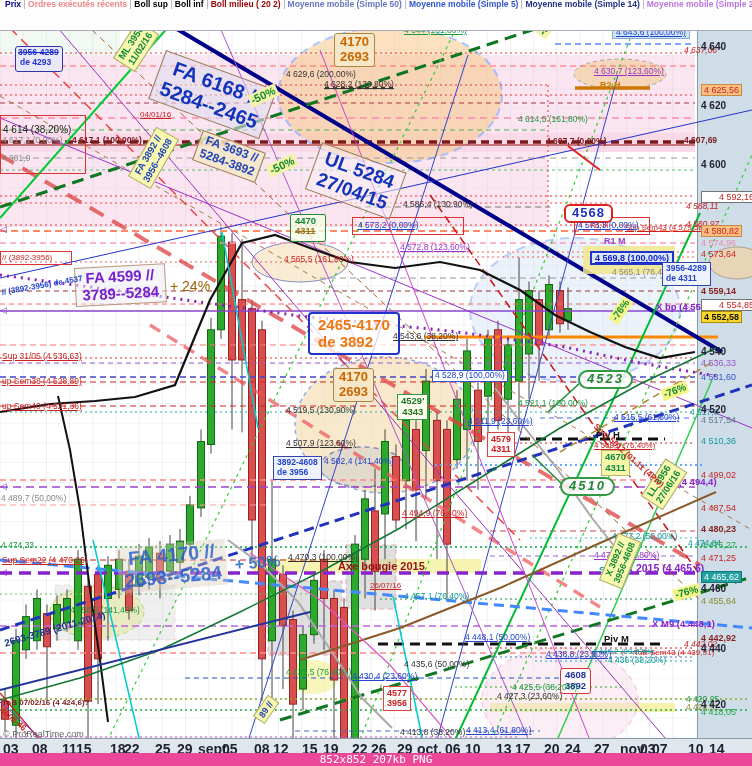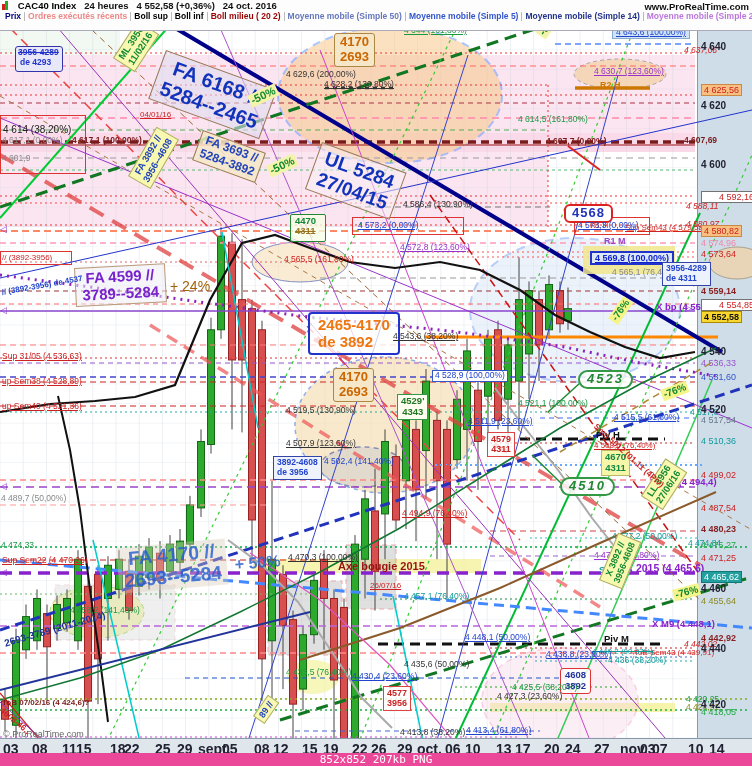--- a/index.html
+++ b/index.html
@@ -580,28 +580,20 @@
       <div class="a t-yellow-blue2" style="left: 253px; top: 716px; transform: rotate(-55deg);">89 //</div>
       <div class="a t-tri-purple" style="left: 0px; top: 224px;">◁</div>
       <div class="a t-tri-purple" style="left: 0px; top: 305px;">◁</div>
       <div class="a t-tri-purple" style="left: 685px; top: 303px;">▷</div>
       <div class="a t-tri-purple" style="left: 0px; top: 481px;">◁</div>
       <div class="a t-tri-purple" style="left: 0px; top: 567px;">◁</div>
       <div class="a t-tri-purple" style="left: 645px; top: 566px;">▷</div>
     </div>
 
   <div id="hdr">
-    <div id="hdr-row1">
-      <span class="logo"><i style="background:#cc2222;height:6px;"></i><i style="background:#22aa22;height:9px;"></i></span>
-      <span class="ttl">CAC40 Index</span>&nbsp;&nbsp;
-      <span>24 heures</span>&nbsp;&nbsp;
-      <span>4 552,58 (+0,36%)</span>&nbsp;&nbsp;
-      <span>24 oct. 2016</span>
-      <span class="site">www.ProRealTime.com</span>
-    </div>
     <div class="ind-row" id="ind-row1"><span class="ind" style="color: rgb(0, 0, 128);">Prix</span><span class="ind" style="color: rgb(238, 136, 136);">Ordres exécutés récents</span><span class="ind" style="color: rgb(0, 0, 0);">Boll sup</span><span class="ind" style="color: rgb(0, 0, 0);">Boll inf</span><span class="ind" style="color: rgb(153, 0, 0);">Boll milieu ( 20 2)</span><span class="ind" style="color: rgb(102, 119, 187);">Moyenne mobile (Simple 50)</span><span class="ind" style="color: rgb(51, 85, 204);">Moyenne mobile (Simple 5)</span><span class="ind" style="color: rgb(34, 51, 136);">Moyenne mobile (Simple 14)</span><span class="ind" style="color: rgb(187, 119, 221);">Moyenne mobile (Simple 200)</span></div>
   </div>
 
   <div id="ylabels">
       <div class="yl ax-plain" style="top: 41px;">4 640</div>
       <div class="yl ax-orangebox" style="top: 84px;">4 625,56</div>
       <div class="yl ax-plain" style="top: 100px;">4 620</div>
       <div class="yl ax-plain" style="top: 159px;">4 600</div>
       <div class="yl ax-redbox" style="top: 191px;">4 592,16</div>
       <div class="yl ax-orangebox" style="top: 225px;">4 580,82</div>

